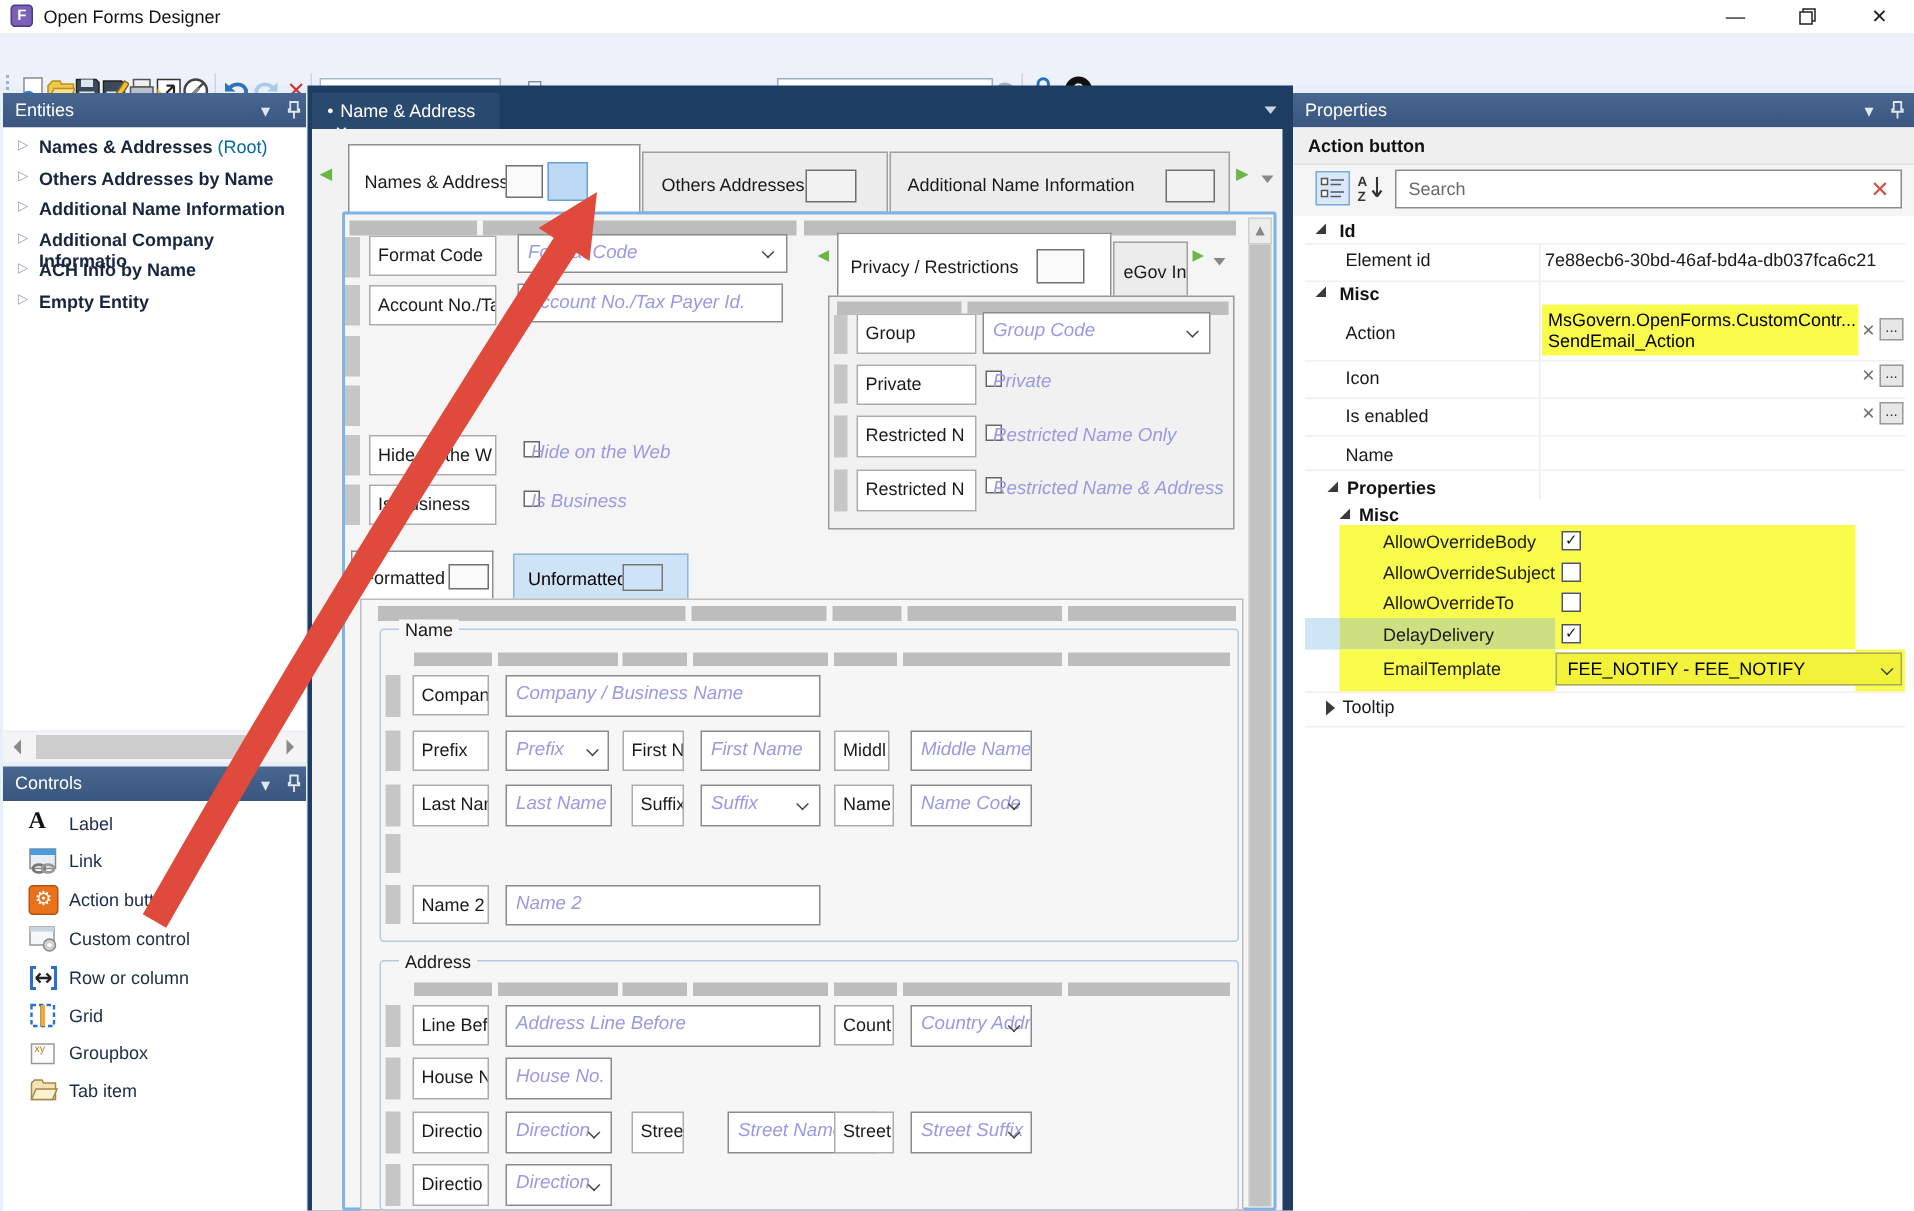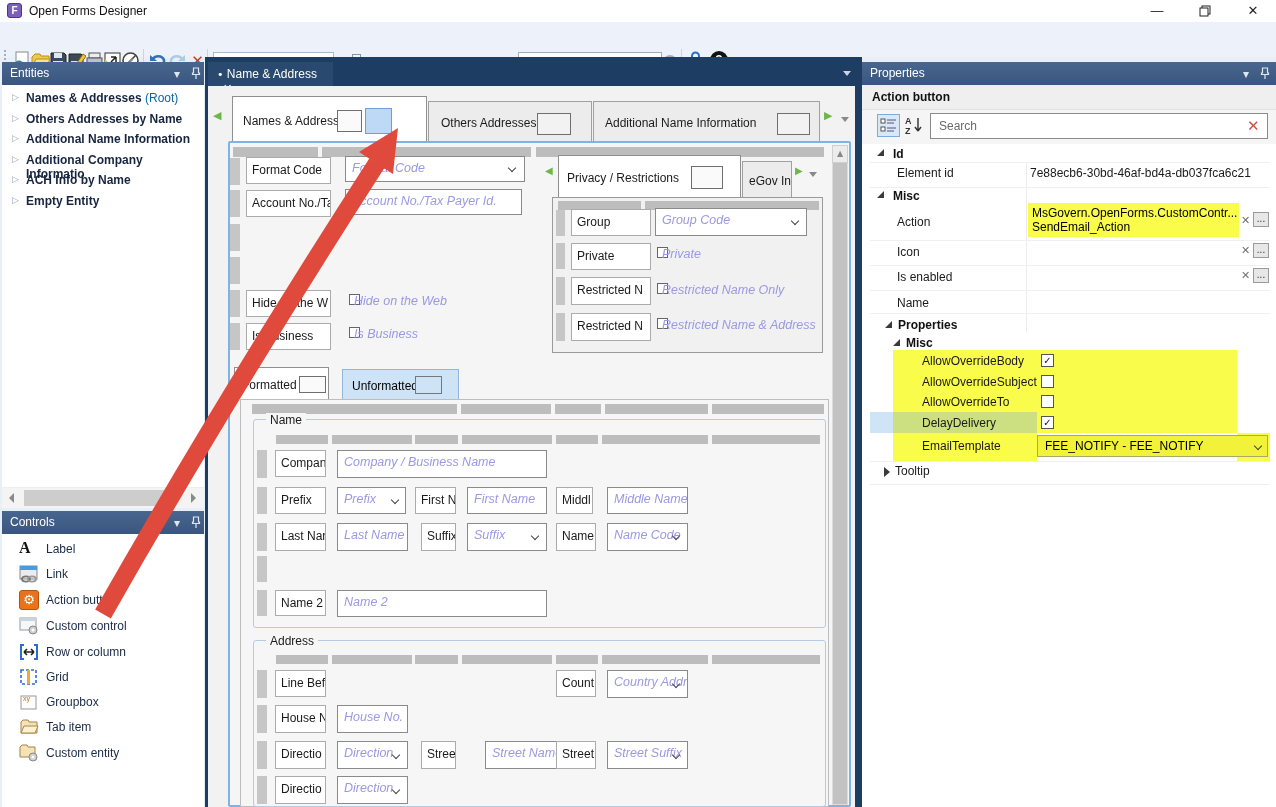--- a/index.html
+++ b/index.html
@@ -254,28 +254,20 @@
           <text x="4" y="9" font-size="7" fill="#c07818" font-family="Liberation Sans">xy</text>
         </svg></span>
       <span class="clabel">Groupbox</span>
     </div>
   <div class="a crow" style="top:716px">
       <span class="cicon"><svg width="20" height="20">
           <path d="M2 5l2-2h5l1 2h8v11H2z" fill="#f5e3b5" stroke="#a5854a"></path>
           <path d="M2 16l3-7h14l-3 7z" fill="#fdf2d0" stroke="#a5854a"></path>
         </svg></span>
       <span class="clabel">Tab item</span>
-    </div>
-  <div class="a crow" style="top:742px">
-      <span class="cicon"><svg width="20" height="20">
-          <path d="M1 4l2-2h5l1 2h7v10H1z" fill="#f5e3b5" stroke="#a5854a"></path>
-          <circle cx="14" cy="14" r="4" fill="#cfcfcf" stroke="#888"></circle>
-          <circle cx="14" cy="14" r="1.5" fill="#fff"></circle>
-        </svg></span>
-      <span class="clabel">Custom entity</span>
     </div>
 
   <div class="a navy"></div>
   <div class="a doctab">
     <span class="glyph" style="font-size:11px">•</span>
     <span>Name &amp; Address</span>
     <span class="glyph" style="margin-left:6px;font-size:11px">✕</span>
   </div>
   <div class="a tri-d" style="left:843px;top:71px;border-top-color:#c8d4e4"></div>
 
@@ -408,20 +400,21 @@
   <div class="a strip" style="left:415px;top:655px;width:43px;height:9px"></div>
   <div class="a strip" style="left:462px;top:655px;width:90px;height:9px"></div>
   <div class="a strip" style="left:556px;top:655px;width:42px;height:9px"></div>
   <div class="a strip" style="left:602px;top:655px;width:106px;height:9px"></div>
   <div class="a strip" style="left:712px;top:655px;width:108px;height:9px"></div>
   <div class="a vstrip" style="left:257px;top:670px;width:10px;height:28px"></div>
   <div class="a vstrip" style="left:257px;top:705px;width:10px;height:28px"></div>
   <div class="a vstrip" style="left:257px;top:741px;width:10px;height:28px"></div>
   <div class="a vstrip" style="left:257px;top:776px;width:10px;height:28px"></div>
   <div class="a lblb" style="left:275px;top:670px;width:51px;height:27px">Line Befo</div>
+  <div class="a inp" style="left:337px;top:670px;width:210px;height:28px"><span class="ph">Address Line Before</span></div>
   <div class="a lblb" style="left:556px;top:670px;width:40px;height:27px">Count</div>
   <div class="a inp" style="left:607px;top:670px;width:81px;height:28px"><span class="ph">Country Address</span><span class="chev" style="left:65px;top:10px"></span></div>
   <div class="a lblb" style="left:275px;top:705px;width:51px;height:28px">House N</div>
   <div class="a inp" style="left:337px;top:705px;width:71px;height:28px"><span class="ph">House No.</span></div>
   <div class="a lblb" style="left:275px;top:741px;width:51px;height:28px">Directio</div>
   <div class="a inp" style="left:337px;top:741px;width:71px;height:28px"><span class="ph">Direction</span><span class="chev" style="left:55px;top:10px"></span></div>
   <div class="a lblb" style="left:421px;top:741px;width:35px;height:28px">Street</div>
   <div class="a inp" style="left:485px;top:741px;width:100px;height:28px"><span class="ph">Street Name</span></div>
   <div class="a lblb" style="left:556px;top:741px;width:40px;height:28px">Street</div>
   <div class="a inp" style="left:607px;top:741px;width:81px;height:28px"><span class="ph">Street Suffix</span><span class="chev" style="left:65px;top:10px"></span></div>

